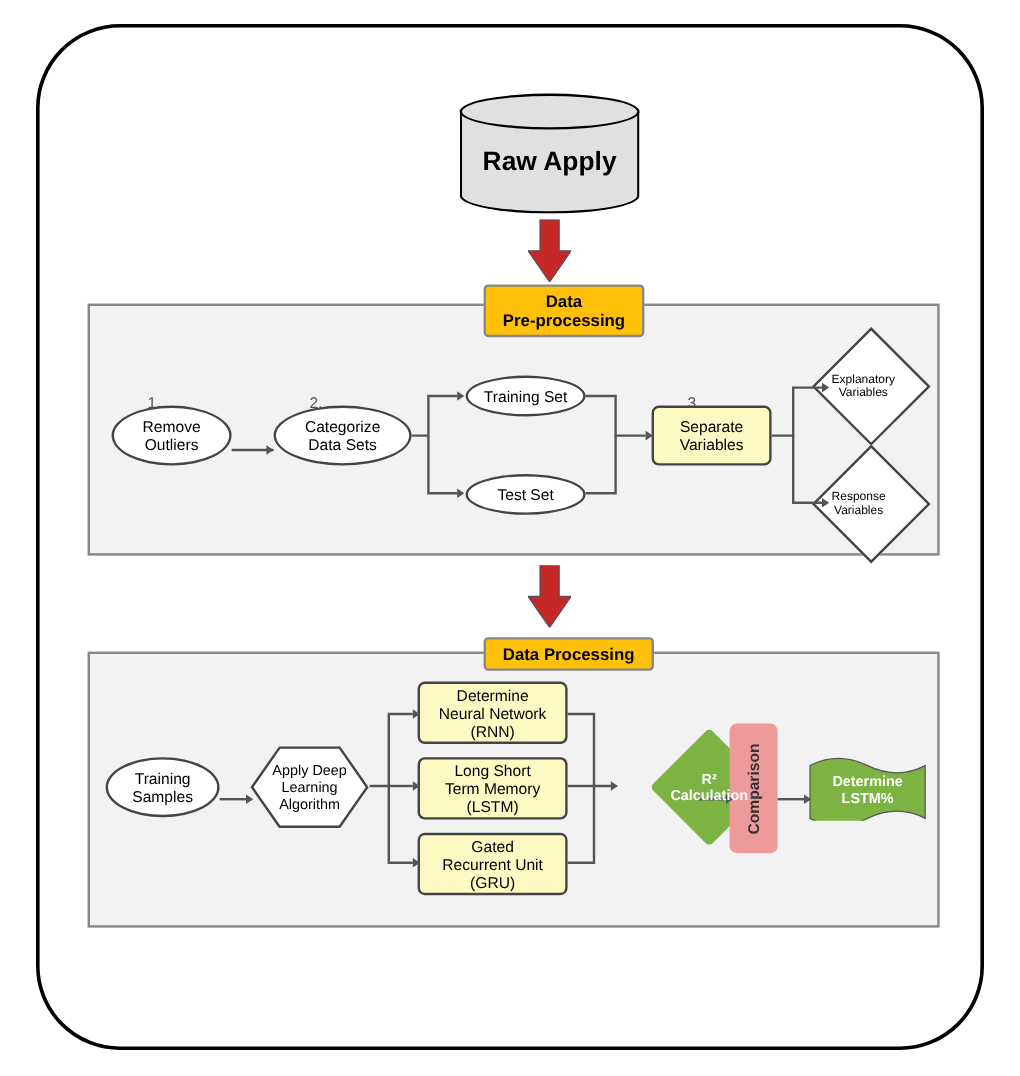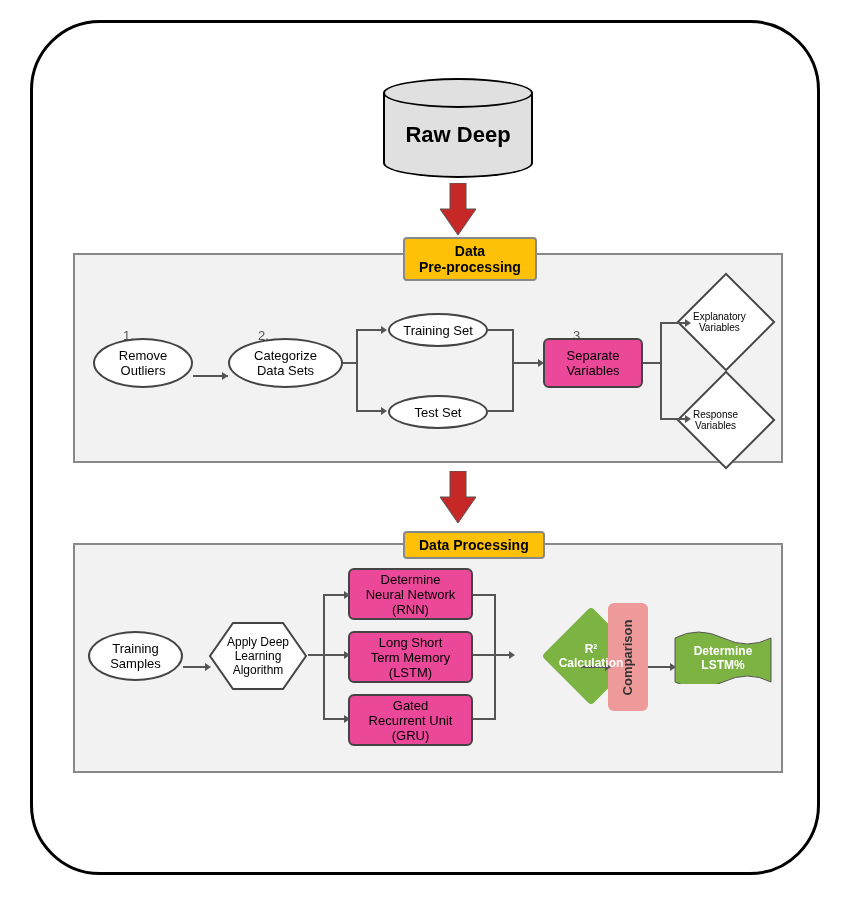--- a/index.html
+++ b/index.html
@@ -90,21 +90,21 @@
     align-items: center;
     justify-content: center;
     text-align: center;
     font-size: 13px;
     padding: 0 6px;
   }
   .rect-box {
     position: absolute;
     border: 2px solid #444;
     border-radius: 6px;
-    background: #ec4899;
+    background: #fef9c3;
     display: flex;
     align-items: center;
     justify-content: center;
     text-align: center;
     font-size: 13px;
     padding: 0 4px;
   }
   .diamond {
     position: absolute;
     display: flex;
@@ -202,21 +202,21 @@
   }
   .arrow-line svg { overflow: visible; }
 </style>
 </head>
 <body>
 
 <div class="outer-frame">
 
   <div class="cylinder">
     <div class="cylinder-top"></div>
-    <div class="cylinder-body">Raw Deep</div>
+    <div class="cylinder-body">Raw Apply</div>
   </div>
 
   <div class="arrow-down" style="top:160px;">
     <svg viewBox="0 0 36 52">
       <path d="M10 0 L26 0 L26 26 L36 26 L18 52 L0 26 L10 26 Z" fill="#c62828" stroke="#555" stroke-width="1"></path>
     </svg>
   </div>
 
   <div class="section-box" style="left:40px; top:230px; width:710px; height:210px;"></div>
   <div class="section-label" style="left:370px; top:214px;">

